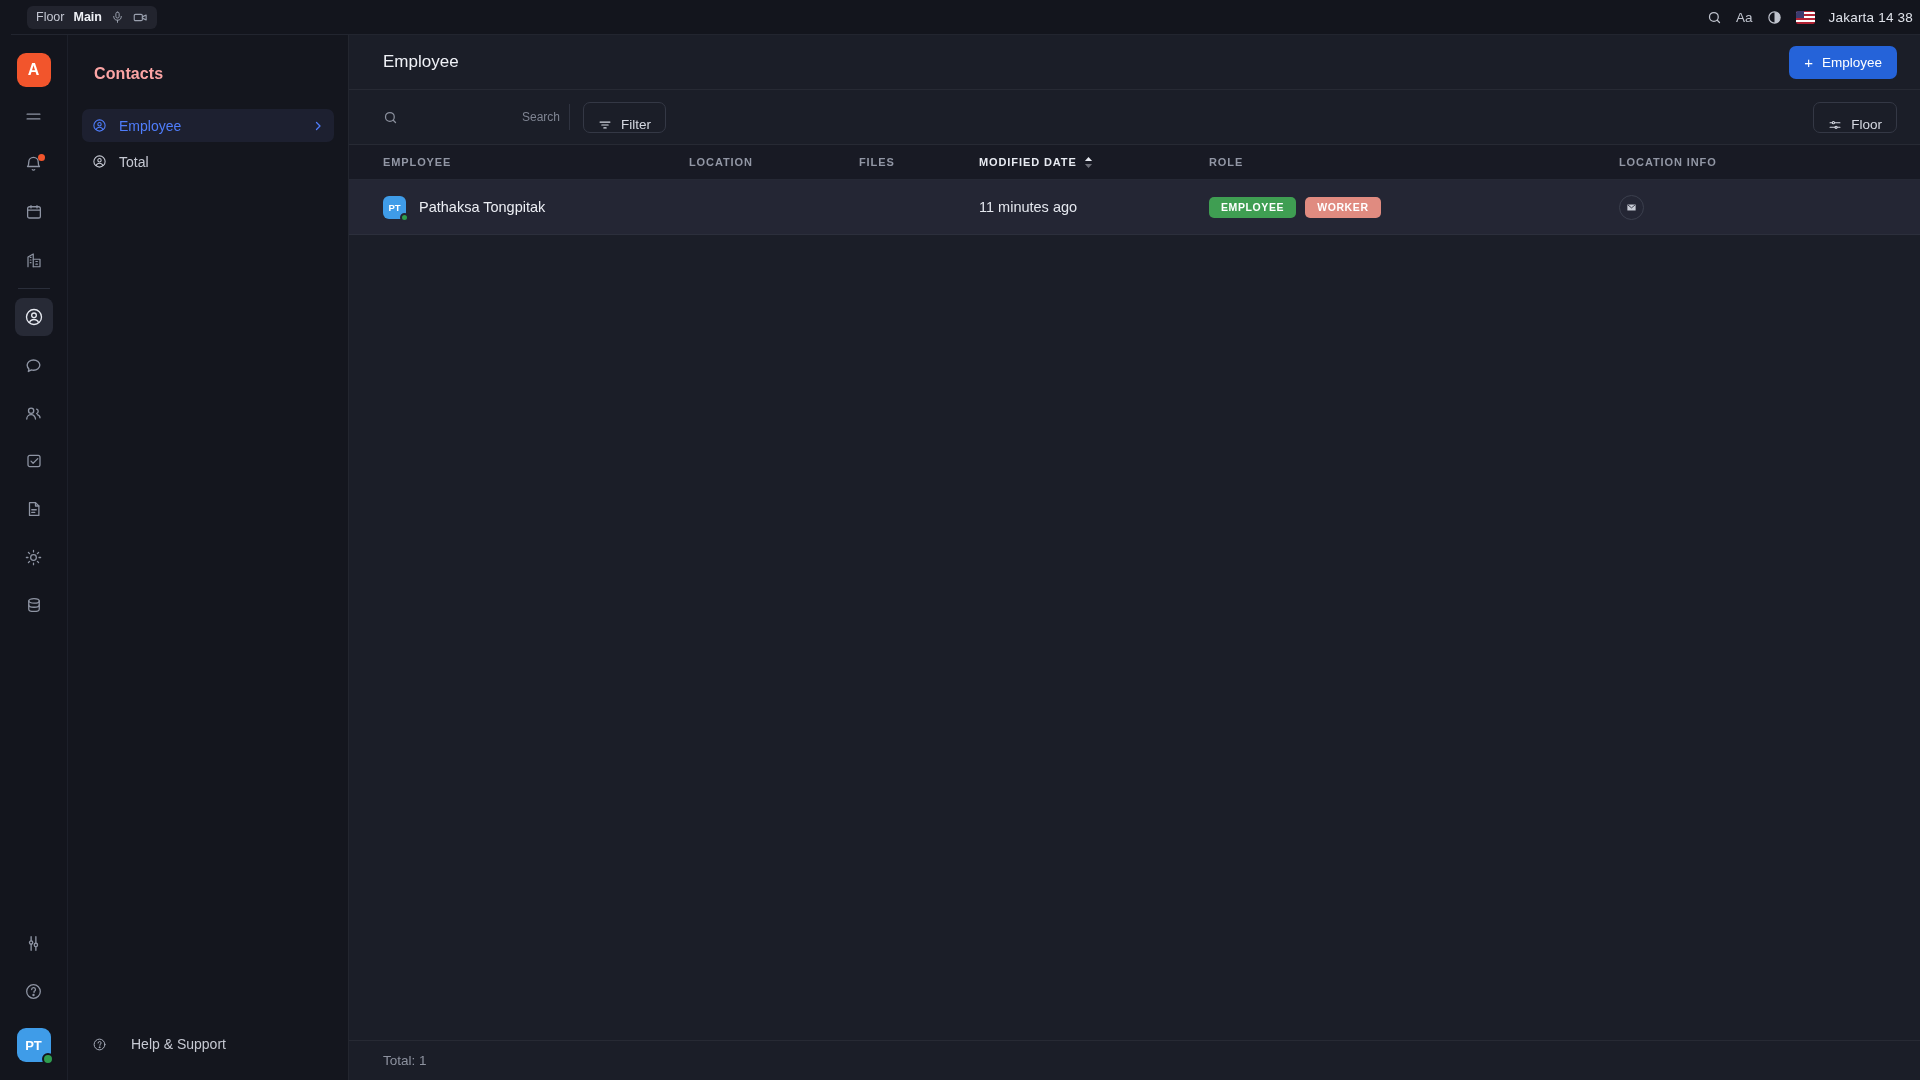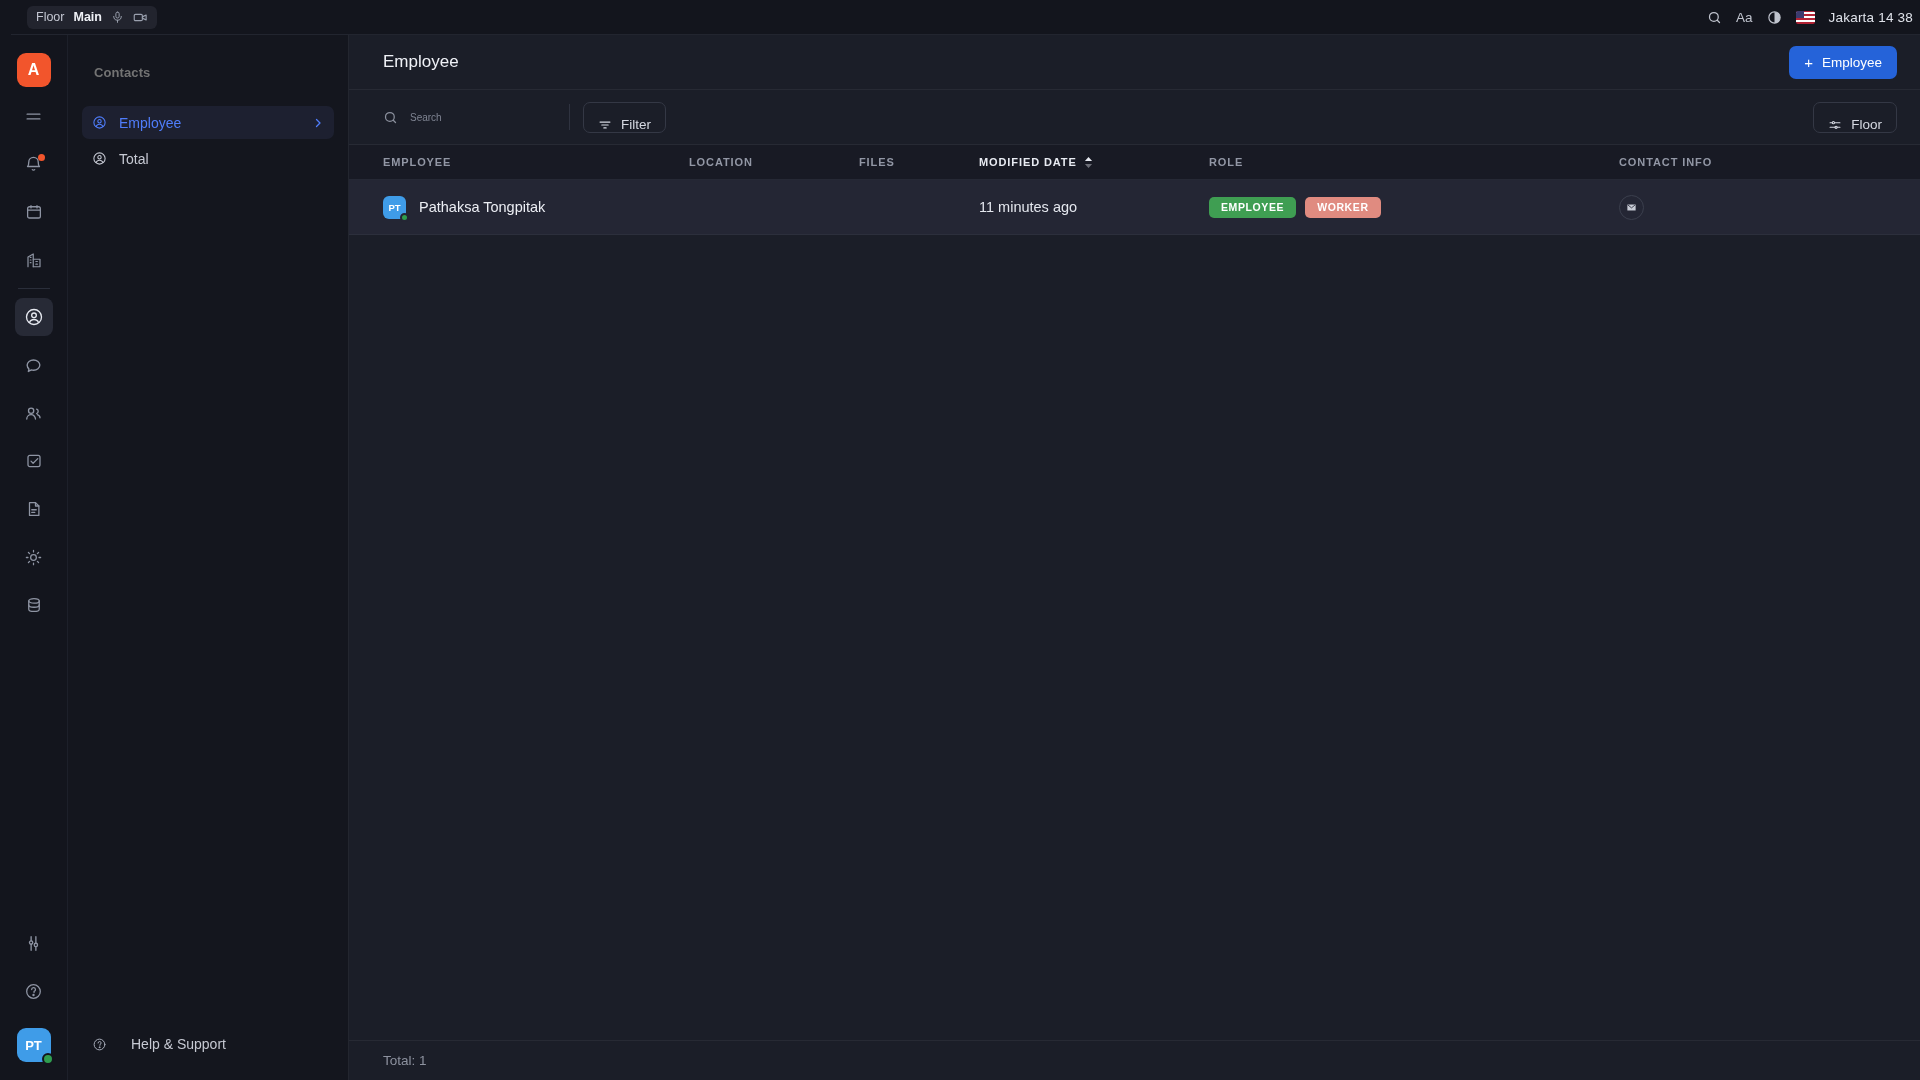--- a/index.html
+++ b/index.html
@@ -83,21 +83,21 @@
 
   
   .subnav {
     position: absolute; top: 35px; left: 68px; width: 281px; height: 1045px;
     background: #14161e;
     border-right: 1px solid #23262f;
     display: flex; flex-direction: column;
   }
   .subnav-title {
     margin: 30px 0 0 26px;
-    font-size: 13px; font-weight: bold; color: #737373;
+    font-size: 16px; font-weight: bold; color: #fca5a5;
     letter-spacing: .1px;
   }
   .subnav-list { margin-top: 26px; padding: 0 14px; }
   .subnav-item {
     height: 33px; border-radius: 7px;
     display: flex; align-items: center; gap: 12px;
     padding: 0 10px; color: #c6c9d3; font-size: 14px;
     margin-bottom: 3px;
   }
   .subnav-item .ic { display: flex; align-items: center; color: #c6c9d3; }
@@ -139,22 +139,23 @@
   .toolbar {
     height: 55px; flex: 0 0 55px;
     display: flex; align-items: center;
     padding: 0 23px 0 34px;
     border-bottom: 1px solid #272a34;
   }
   .search-wrap { display: flex; align-items: center; gap: 12px; width: 186px; }
   .search-wrap .ic { color: #8b909d; display:flex; align-items:center; }
   .search-input {
     background: transparent; border: none; outline: none;
-    color: #e5e5e5; font-size: 10px; width: 150px;
+    color: #e5e5e5; font-size: 12px; width: 150px;
     font-family: "Liberation Sans", sans-serif;
+    text-align: right;
   }
   .search-input::placeholder { color: #7f8492; }
   .tool-div { width: 1px; height: 26px; background: #2f3340; margin: 0 13px 0 0; }
   .btn-ghost {
     height: 31px; border-radius: 7px;
     border: 1px solid #343845; background: transparent;
     color: #d6d9e2; font-size: 13.5px;
     display: flex; align-items: flex-end; gap: 9px;
     padding: 0 14px;
     font-family: "Liberation Sans", sans-serif;
@@ -484,21 +485,21 @@
     <div class="th col-date sorted">
       <span>MODIFIED DATE</span>
       <span class="sort-ic">
         <svg width="9" height="11" viewBox="0 0 10 12" fill="currentColor">
             <path d="M5 0l4 4.3H1z"></path>
             <path d="M5 12l4-4.3H1z" opacity=".4"></path>
           </svg>
       </span>
     </div>
     <div class="th col-role">ROLE</div>
-    <div class="th col-info">CONTACT INFO</div>
+    <div class="th col-info">LOCATION INFO</div>
   </div>
 
   <div class="row">
     <div class="cell col-emp">
       <span class="avatar-sm">
         <span>PT</span>
         <span class="pres"></span>
       </span>
       <span class="emp-name">Pathaksa Tongpitak</span>
     </div>

